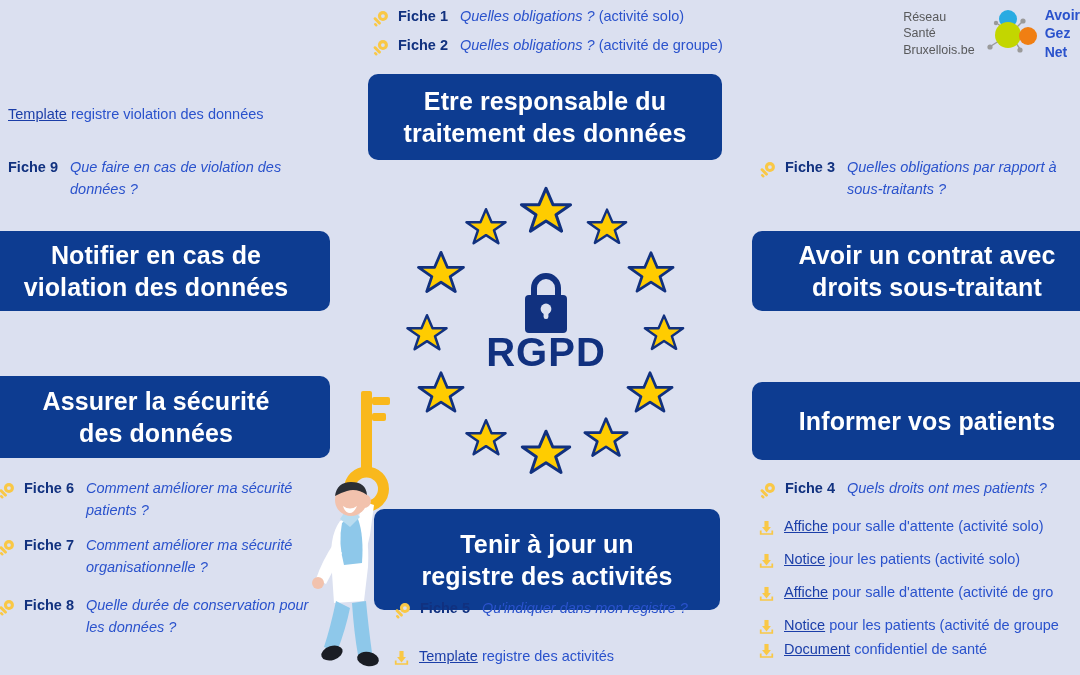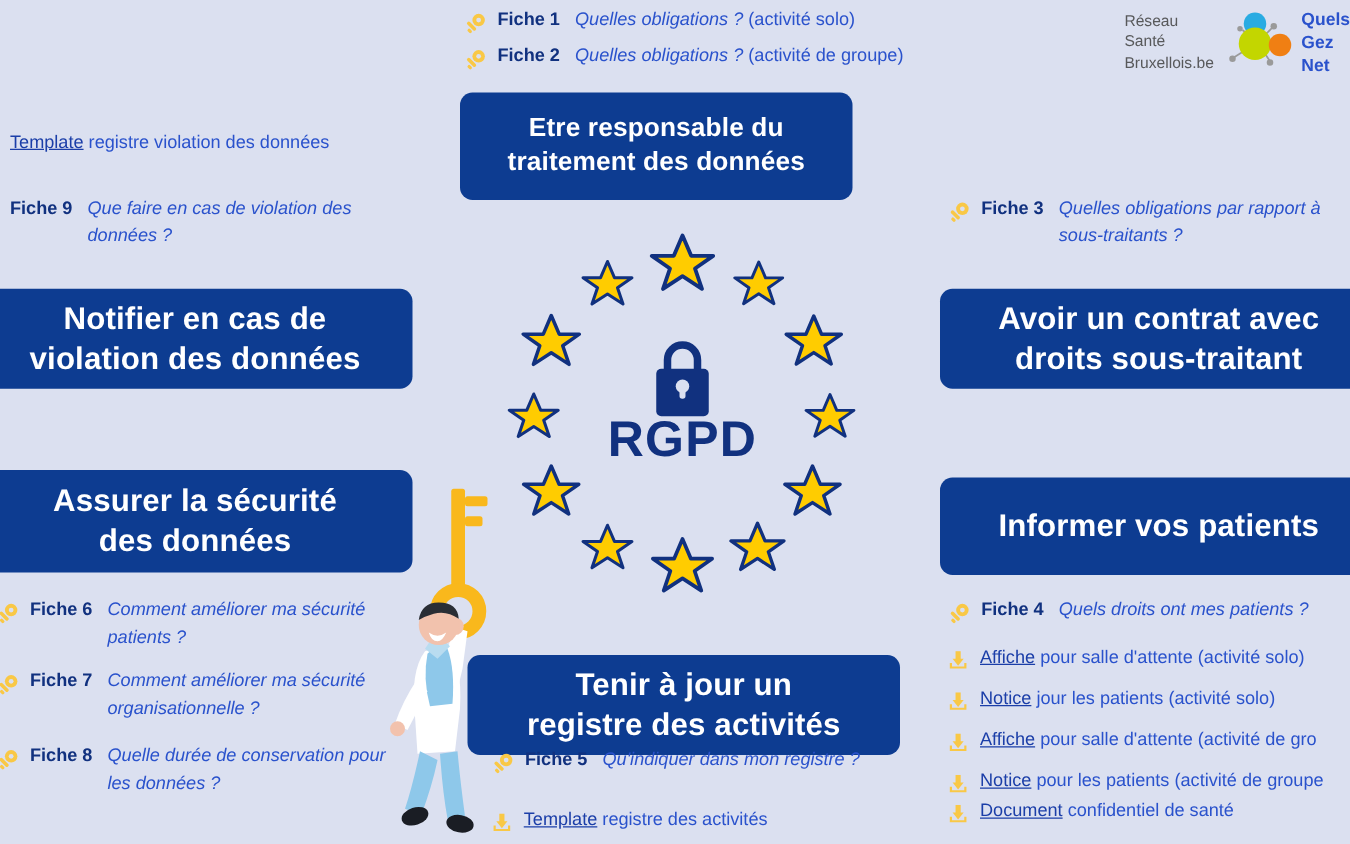--- a/index.html
+++ b/index.html
@@ -25,26 +25,26 @@
     display: flex;
     align-items: center;
     justify-content: center;
     text-align: center;
     line-height: 1.28;
     letter-spacing: .1px;
     box-sizing: border-box;
   }
   .bluebox span { display: block; padding: 0 14px; }
 
-  .bb-top      { left: 368px; top: 74px;  width: 314px; height: 86px; border-radius: 10px; font-size: 21px; }
+  .bb-top      { left: 368px; top: 74px;  width: 354px; height: 86px; border-radius: 10px; font-size: 25px; }
   .bb-left1    { left: -18px; top: 231px; width: 348px; height: 80px; border-radius: 0 10px 10px 0; font-size: 25px; }
   .bb-left2    { left: -18px; top: 376px; width: 348px; height: 82px; border-radius: 0 10px 10px 0; font-size: 25px; }
   .bb-right1   { left: 752px; top: 231px; width: 350px; height: 80px; border-radius: 10px 0 0 10px; font-size: 25px; }
   .bb-right2   { left: 752px; top: 382px; width: 350px; height: 78px; border-radius: 10px 0 0 10px; font-size: 25px; }
-  .bb-bottom   { left: 374px; top: 509px; width: 346px; height: 80px; border-radius: 10px; font-size: 25px; margin-top: 15px; }
+  .bb-bottom   { left: 374px; top: 509px; width: 346px; height: 101px; border-radius: 10px; font-size: 25px; }
 
   
   .row {
     position: absolute;
     display: flex;
     align-items: flex-start;
     color: #1b3ea8;
     font-size: 14.5px;
     white-space: nowrap;
   }
@@ -108,21 +108,21 @@
       <line x1="31" y1="26" x2="29" y2="10" stroke="#9a9a9a" stroke-width="1.4"></line>
       <circle cx="29" cy="11" r="9" fill="#29abe2"></circle>
       <circle cx="29" cy="27" r="13" fill="#c3d600"></circle>
       <circle cx="49" cy="28" r="9" fill="#f07f13"></circle>
       <circle cx="44" cy="13" r="2.6" fill="#9a9a9a"></circle>
       <circle cx="41" cy="42" r="2.6" fill="#9a9a9a"></circle>
       <circle cx="11" cy="39" r="2.6" fill="#9a9a9a"></circle>
       <circle cx="17" cy="15" r="2.2" fill="#9a9a9a"></circle>
     </svg>
     <div class="rtxt">
-      <div>Quels</div>
+      <div>Avoir</div>
       <div>Gez</div>
       <div>Net</div>
     </div>
   </div>
 
   <div class="row" style="left:370px; top:8px;">
     <span class="ico">
       <svg class="keyicon" viewBox="0 0 24 24">
           <g fill="#f9c846">
             <circle cx="15.5" cy="8.5" r="6"></circle>

